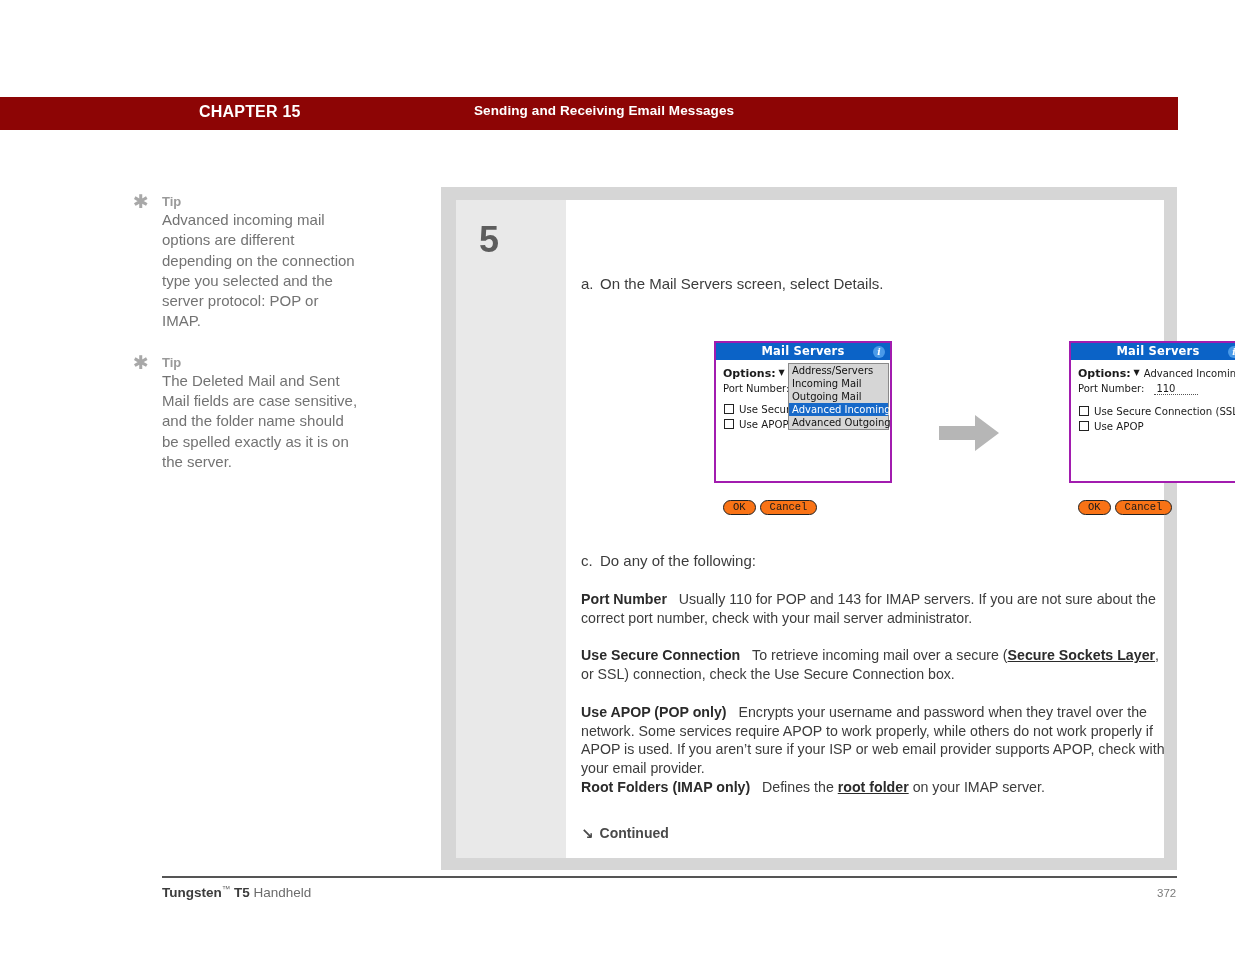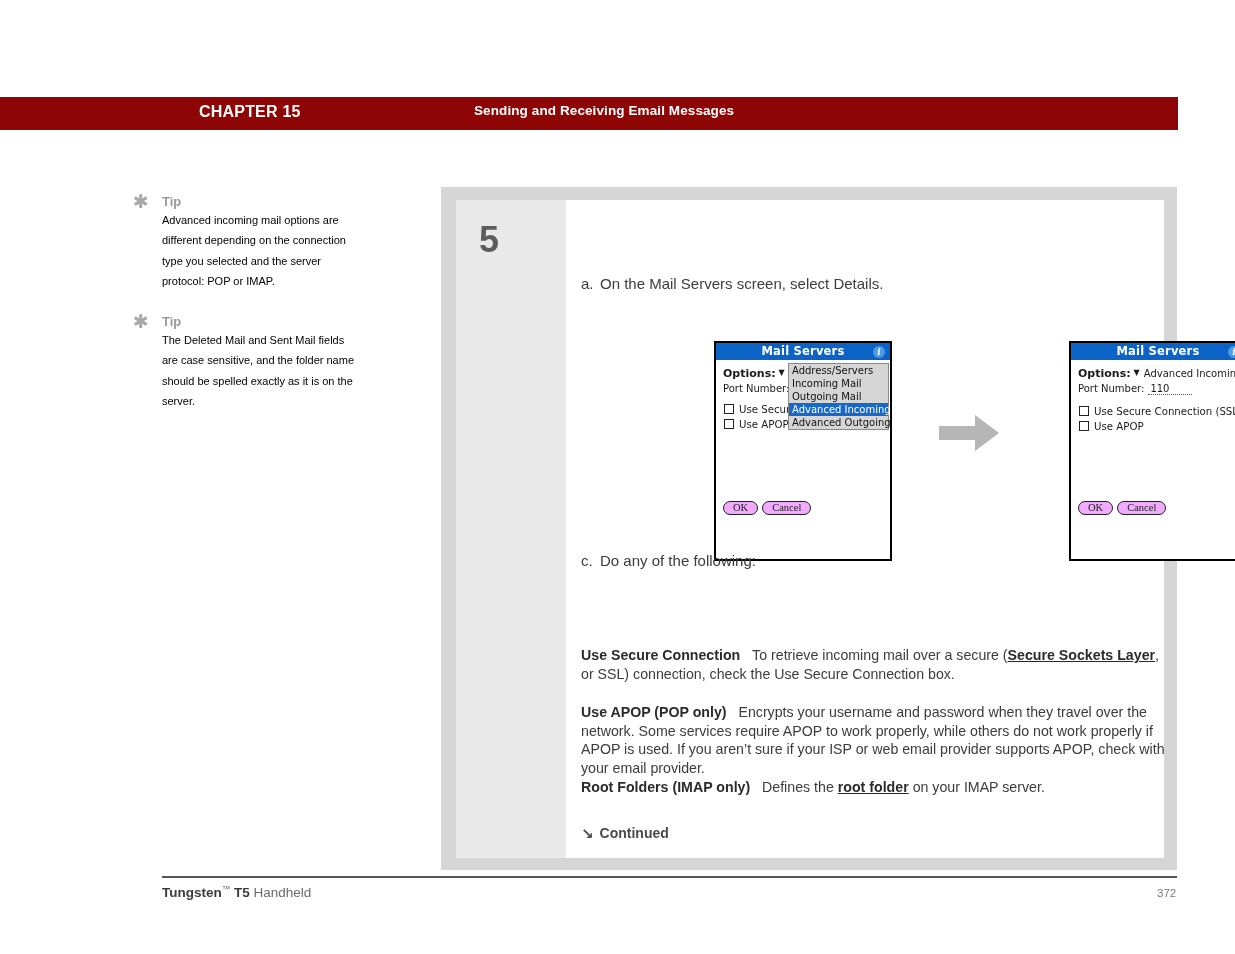--- a/index.html
+++ b/index.html
@@ -64,22 +64,22 @@
   }
   .tip-heading {
     margin-left: 29px;
     color: #9a9a9a;
     font-size: 13px;
     font-weight: bold;
     line-height: 17px;
   }
   .tip-body {
     margin-left: 29px;
-    color: #000000;
-    font-size: 11px;
+    color: #737373;
+    font-size: 15px;
     line-height: 20.3px;
     width: 196px;
   }
 
   
   #content-panel {
     position: absolute;
     left: 441px;
     top: 187px;
     width: 736px;
@@ -134,23 +134,23 @@
   }
   .sub-step .marker { display: inline-block; width: 19px; }
   #sub-a { top: 75px; }
   #sub-b { top: 112px; }
   #sub-c { top: 352px; }
 
   
   .pda {
     position: absolute;
     width: 178px;
-    height: 220px;
+    height: 142px;
     background: #ffffff;
-    border: 2px solid #000000;
+    border: 2px solid #a21caf;
     box-sizing: border-box;
   }
   #pda-left  { left: 148px; top: 141px; }
   #pda-right { left: 503px; top: 141px; }
 
   .pda-titlebar {
     position: relative;
     height: 17px;
     background: #0b63c7;
     color: #ffffff;
@@ -205,21 +205,21 @@
     margin-left: 4px;
   }
   .port-row {
     position: absolute;
     left: 7px;
     top: 23px;
     font-size: 10px;
   }
   .port-value {
     display: inline-block;
-    margin-left: 4px;
+    margin-left: 10px;
     border-bottom: 1px dotted #555;
     min-width: 42px;
     text-align: left;
     padding-left: 2px;
   }
   .cbx-row {
     position: absolute;
     left: 8px;
     font-size: 10.2px;
   }
@@ -263,22 +263,22 @@
     left: 7px;
     bottom: 6px;
   }
   .pda-btn {
     display: inline-block;
     border: 1px solid #222;
     border-radius: 8px;
     padding: 0px 9px 1px 9px;
     font-size: 10.5px;
     margin-right: 4px;
-    background: #f0abfc;
-    font-family: Liberation Serif, serif;
+    background: #f97316;
+    font-family: Liberation Mono, monospace;
   }
 
   
   #flow-arrow {
     position: absolute;
     left: 373px;
     top: 213px;
     width: 62px;
     height: 40px;
   }
@@ -440,20 +440,23 @@
           <div class="pda-footer">
             <span class="pda-btn">OK</span><span class="pda-btn">Cancel</span>
           </div>
         </div>
       </div>
 
       <div class="sub-step" id="sub-c">
         <span class="marker">c.</span><span>Do any of the following:</span>
       </div>
 
+      <div class="defn" id="defn-port">
+        <b>Port Number</b>&nbsp;&nbsp;&nbsp;<span>Usually 110 for POP and 143 for IMAP servers. If you are not sure about the correct port number, check with your mail server administrator.</span>
+      </div>
 
       <div class="defn" id="defn-ssl">
         <b>Use Secure Connection</b>&nbsp;&nbsp;&nbsp;<span>To retrieve incoming mail over a secure (</span><u>Secure Sockets Layer</u><span>, or SSL) connection, check the Use Secure Connection box.</span>
       </div>
 
       <div class="defn" id="defn-apop">
         <b>Use APOP (POP only)</b>&nbsp;&nbsp;&nbsp;<span>Encrypts your username and password when they travel over the network. Some services require APOP to work properly, while others do not work properly if APOP is used. If you aren’t sure if your ISP or web email provider supports APOP, check with your email provider.</span>
       </div>
 
       <div class="defn" id="defn-root">

